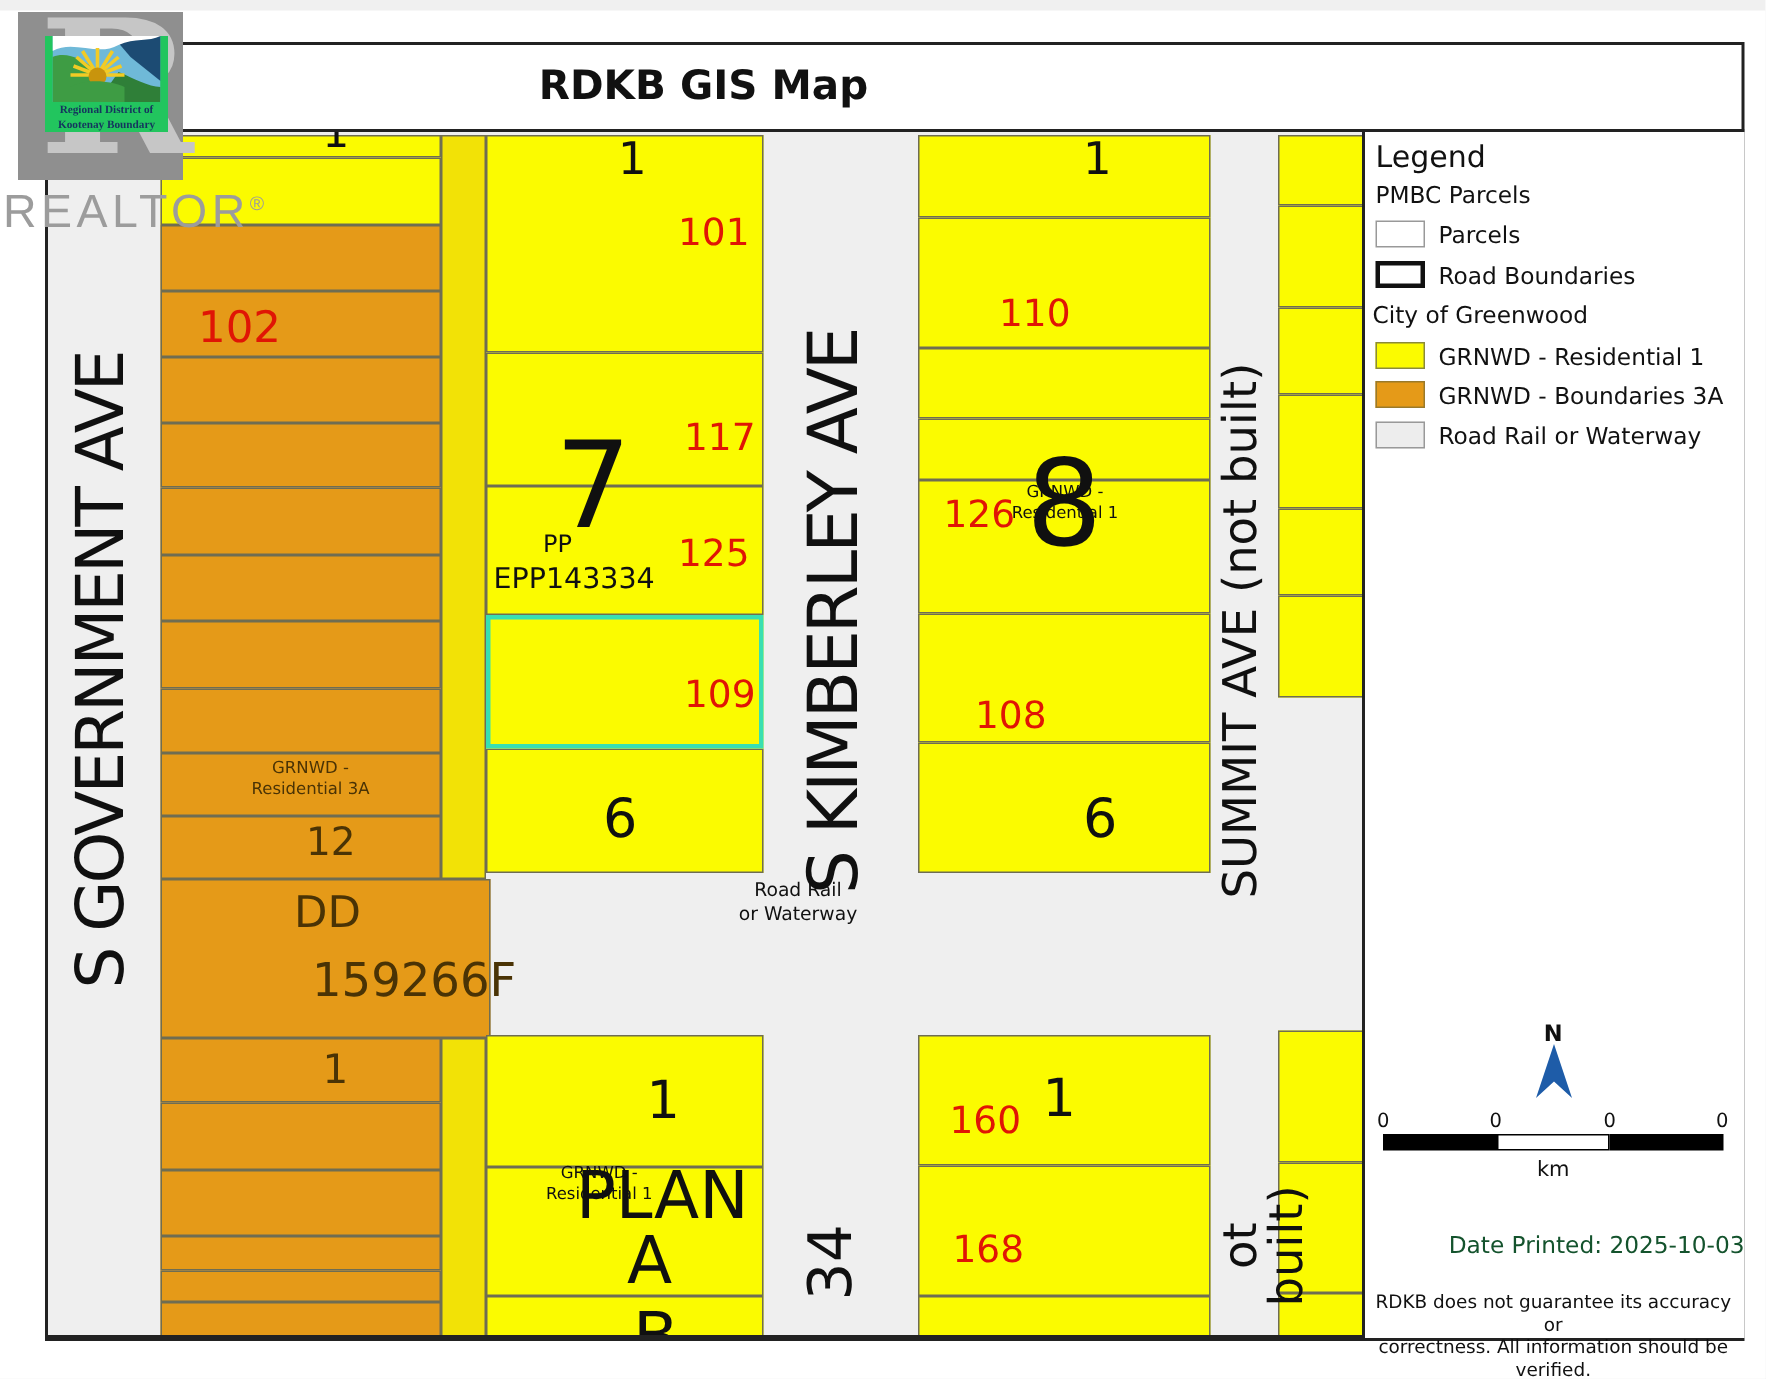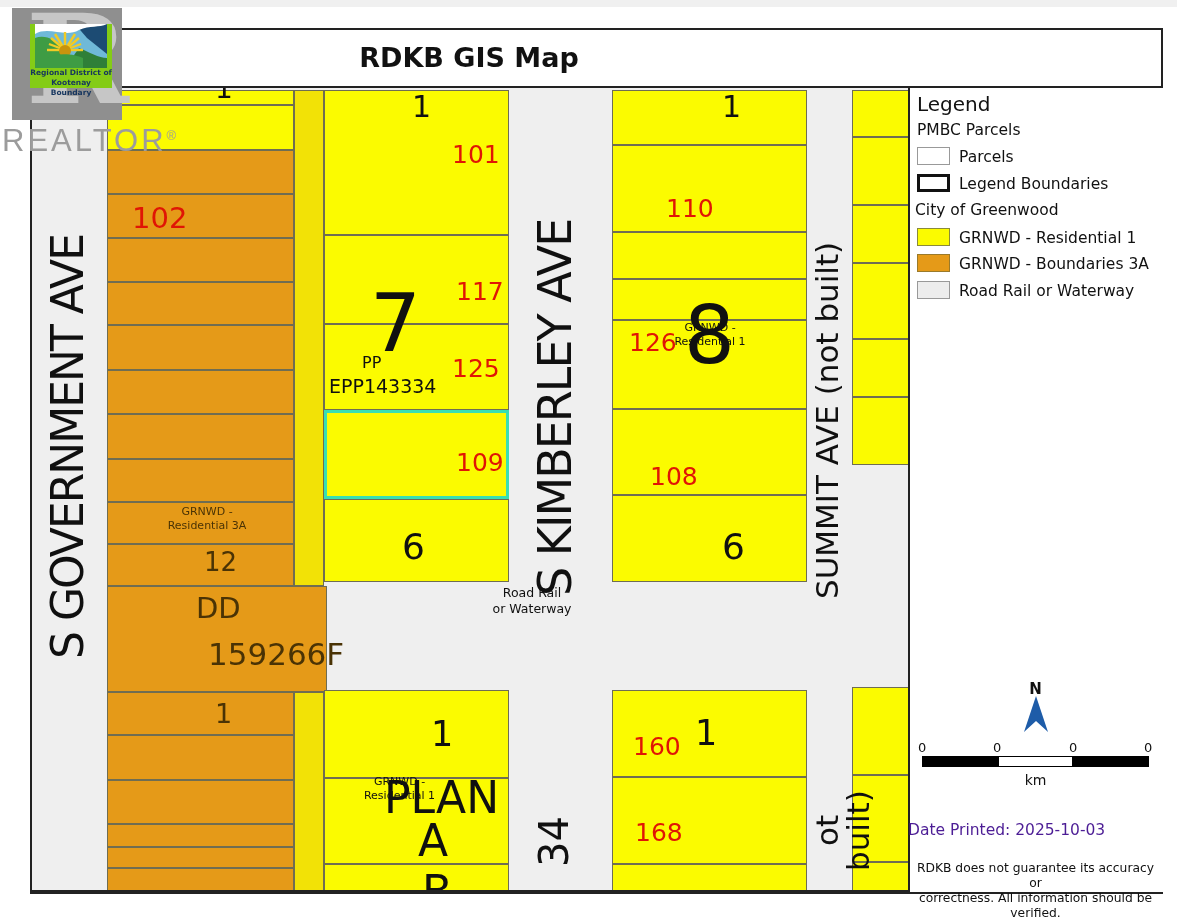--- a/index.html
+++ b/index.html
@@ -37,29 +37,29 @@
   #scale-panel{left:908px;top:670px;width:255px;height:220px;}
   #north-n{left:0;top:10px;width:255px;text-align:center;font-size:15px;font-weight:bold;color:#111;}
   #north-arrow{left:110px;top:26px;}
   #bar-wrap{left:14px;top:86px;width:227px;height:12px;}
   .seg{position:absolute;top:0;height:11px;box-sizing:border-box;}
   .seg.b{background:#000;}
   .seg.w{background:#fff;border:1.5px solid #000;}
   .tick{position:absolute;top:-16px;font-size:13px;color:#111;}
   #km{left:0;top:102px;width:255px;text-align:center;font-size:14px;color:#111;}
   #scale-txt{left:0;top:126px;width:255px;text-align:center;font-size:15.5px;color:#111;}
-  #date-txt{left:0;top:151px;width:255px;text-align:left;font-size:15.5px;color:#4c1d95;}
+  #date-txt{left:0;top:151px;width:255px;text-align:right;font-size:15.5px;color:#14532d;}
   #note{left:4px;top:176px;width:247px;text-align:center;font-size:12.3px;line-height:1.22;color:#111;}
   
   #wm-square{left:12px;top:8px;width:110px;height:112px;background:#8F8F8F;z-index:50;}
   #wm-letter{position:absolute;left:14px;top:-16px;font-family:"DejaVu Serif","Liberation Serif",serif;
      font-weight:bold;font-size:124px;color:#C6C6C6;line-height:1.1;}
   #wm-text{left:2px;top:123px;z-index:50;font-size:31px;color:#9C9C9C;letter-spacing:3px;font-family:"Liberation Sans",sans-serif;}
   #wm-text sup{font-size:13px;letter-spacing:0;}
-  #logo-card{left:30px;top:24px;width:82px;height:64px;background:#84cc16;z-index:51;}
+  #logo-card{left:30px;top:24px;width:82px;height:64px;background:#22c55e;z-index:51;font-family:Liberation Serif, serif;}
   #logo-text{position:absolute;left:0;top:44px;width:82px;text-align:center;font-size:7.5px;font-weight:bold;
      color:#15355e;line-height:1.3;}
 </style>
 </head>
 <body>
 
 <div class="abs" id="topbar"></div>
 <div class="abs" id="doc-frame"></div>
 <div class="abs" id="title">RDKB GIS Map</div>
 
@@ -179,21 +179,21 @@
 <div class="abs" id="legend-col">
   <div class="lg-head" style="top:4px;">Legend</div>
   <div class="lg-sub" style="top:33px;">PMBC Parcels</div>
 
   <div class="lg-row" style="top:59px;">
     <span class="sw"></span>
     <span class="lg-lab">Parcels</span>
   </div>
   <div class="lg-row" style="top:86px;">
     <span class="sw admin"></span>
-    <span class="lg-lab">Legend Boundaries</span>
+    <span class="lg-lab">Road Boundaries</span>
   </div>
 
   <div class="lg-sub" style="top:113px;left:5px;">City of Greenwood</div>
 
   <div class="lg-row" style="top:140px;">
     <span class="sw res1"></span>
     <span class="lg-lab">GRNWD - Residential 1</span>
   </div>
   <div class="lg-row" style="top:166px;">
     <span class="sw res3a"></span>

